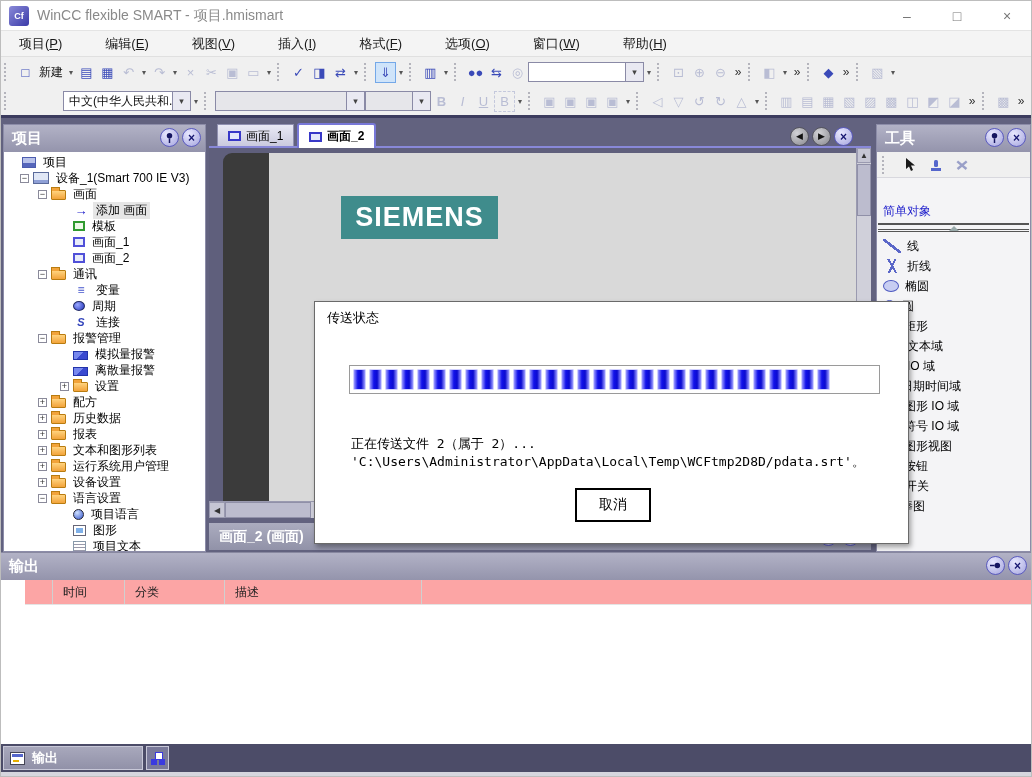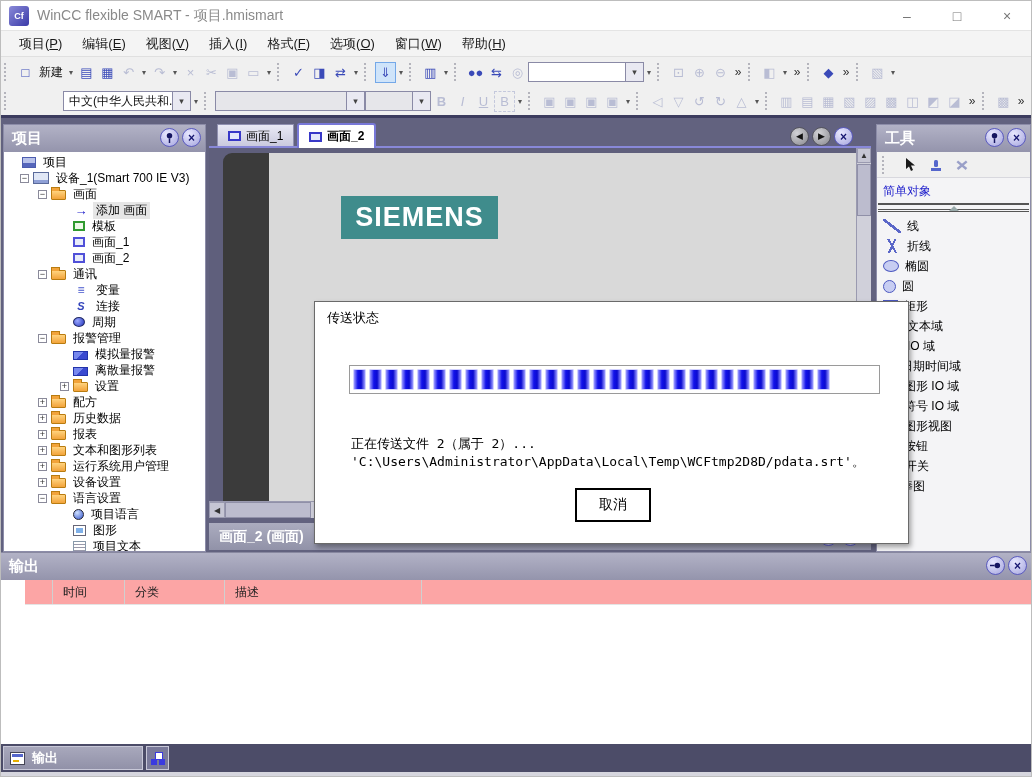--- a/index.html
+++ b/index.html
@@ -9,21 +9,21 @@
     background:#62627f; font-family:"Liberation Sans","DejaVu Sans",sans-serif;
     border:1px solid #bdbdbd;
   }
   
   .titlebar{position:absolute;left:0;top:0;width:100%;height:30px;background:#fff;border-bottom:1px solid #e4e4e4;display:flex;align-items:center;}
   .appicon{width:20px;height:20px;margin:0 8px 0 8px;border-radius:3px;background:linear-gradient(135deg,#8a8ad8,#3a3aa8);color:#fff;font-size:9px;font-weight:bold;display:flex;align-items:center;justify-content:center;}
   .apptitle{font-size:14px;color:#8a8a8a;}
   .wctrl{position:absolute;right:10px;top:0;height:30px;display:flex;align-items:center;gap:22px;}
   .wbtn{width:28px;height:24px;display:flex;align-items:center;justify-content:center;color:#777;font-size:14px;}
   
-  .menubar{position:absolute;left:0;top:30px;width:100%;height:26px;background:#f4f4f4;border-bottom:1px solid #e0e0e0;display:flex;align-items:center;padding-left:8px;font-size:13px;color:#1a1a1a;}
+  .menubar{position:absolute;left:0;top:30px;width:100%;height:26px;background:#f4f4f4;border-bottom:1px solid #e0e0e0;display:flex;align-items:center;padding-left:8px;font-size:13px;color:#1a1a1a;gap:23px;}
   .mitem{padding:3px 10px;}
   
   .toolbar{position:absolute;left:0;width:100%;background:#f0f0f0;display:flex;align-items:center;font-size:12px;overflow:hidden;}
   .tb1{top:56px;height:30px;}
   .tb2{top:86px;height:28px;}
   .navline{position:absolute;left:0;top:114px;width:100%;height:3px;background:#3c3c5e;}
   .grip{width:7px;height:18px;border-left:2px dotted #b4b4bc;margin:0 4px 0 3px;flex:none;}
   .btn{min-width:21px;height:21px;display:flex;align-items:center;justify-content:center;flex:none;font-size:13px;padding:0 1px;}
   .btn.en{color:#3a4ab8;}
   .btn.dis{color:#b9bdd4;}
@@ -81,21 +81,21 @@
   .vs-thumb{height:52px;background:#bcbcce;border:1px solid #9090a8;margin-top:1px;}
   .hscroll{position:absolute;left:208px;top:500px;width:662px;height:17px;background:#cfcfda;border-top:1px solid #9a9ab0;display:flex;}
   .hs-btn{width:16px;height:100%;background:#c6c6d4;border:1px solid #9a9ab0;font-size:8px;color:#333;display:flex;align-items:center;justify-content:center;flex:none;}
   .hs-thumb{width:86px;height:100%;background:#bcbcce;border:1px solid #9090a8;flex:none;}
   .propbar{position:absolute;left:208px;top:522px;width:662px;height:27px;background:linear-gradient(180deg,#abacbf,#9192a8);display:flex;align-items:center;color:#fff;font-weight:bold;font-size:14px;padding-left:10px;}
   .propnav{position:absolute;left:610px;top:4px;display:flex;gap:3px;}
   
   .tools{left:875px;top:123px;width:155px;height:428px;background:#f4f4f6;}
   .tools-tb{height:26px;display:flex;align-items:center;background:#f0f0f0;border-bottom:1px solid #d8d8de;padding-left:2px;gap:8px;}
   .tico{width:18px;height:18px;display:flex;align-items:center;justify-content:center;}
-  .sectlabel{color:#2222cc;font-size:12px;padding:5px 6px 3px 6px;}
+  .sectlabel{color:#2222cc;font-size:12px;padding:5px 6px 3px 6px;margin-top:20px;}
   .collsep{height:9px;border-top:2px solid #555;border-bottom:3px double #555;position:relative;margin:0 1px;}
   .collsep::after{content:"";position:absolute;left:50%;top:1px;margin-left:-5px;border-left:5px solid transparent;border-right:5px solid transparent;border-bottom:5px solid #9aa;}
   .objlist{padding:4px 0 0 6px;}
   .orow{height:20px;display:flex;align-items:center;font-size:12px;color:#000;}
   .oi{width:18px;height:14px;margin-right:6px;flex:none;position:relative;display:flex;align-items:center;justify-content:center;}
   .oi-line{background:linear-gradient(to top right,transparent 44%,#5a66c8 44% 56%,transparent 56%);}
   .oi-polyline{background:linear-gradient(115deg,transparent 46%,#5a66c8 46% 55%,transparent 55%),linear-gradient(60deg,transparent 46%,#5a66c8 46% 55%,transparent 55%);}
   .oi-ellipse{background:#c7cdf2;border:1px solid #4c58c0;border-radius:50%;height:12px;width:16px;}
   .oi-circle{background:#c7cdf2;border:1px solid #4c58c0;border-radius:50%;width:13px;height:13px;}
   .oi-rect{background:#c7cdf2;border:1px solid #4c58c0;height:12px;width:15px;}
@@ -319,28 +319,28 @@
         </div>
 
         <div class="trow d3">
           <span class="exp none"></span>
           <span class="ti ti-tags"></span>
           <span class="tlabel">变量</span>
         </div>
 
         <div class="trow d3">
           <span class="exp none"></span>
+          <span class="ti ti-cycle"></span>
+          <span class="tlabel">周期</span>
+        </div>
+
+        <div class="trow d3">
+          <span class="exp none"></span>
           <span class="ti ti-connection"></span>
           <span class="tlabel">连接</span>
-        </div>
-
-        <div class="trow d3">
-          <span class="exp none"></span>
-          <span class="ti ti-cycle"></span>
-          <span class="tlabel">周期</span>
         </div>
 
         <div class="trow d2">
           <span class="exp minus"></span>
           <span class="ti ti-folder"></span>
           <span class="tlabel">报警管理</span>
         </div>
 
         <div class="trow d3">
           <span class="exp none"></span>

